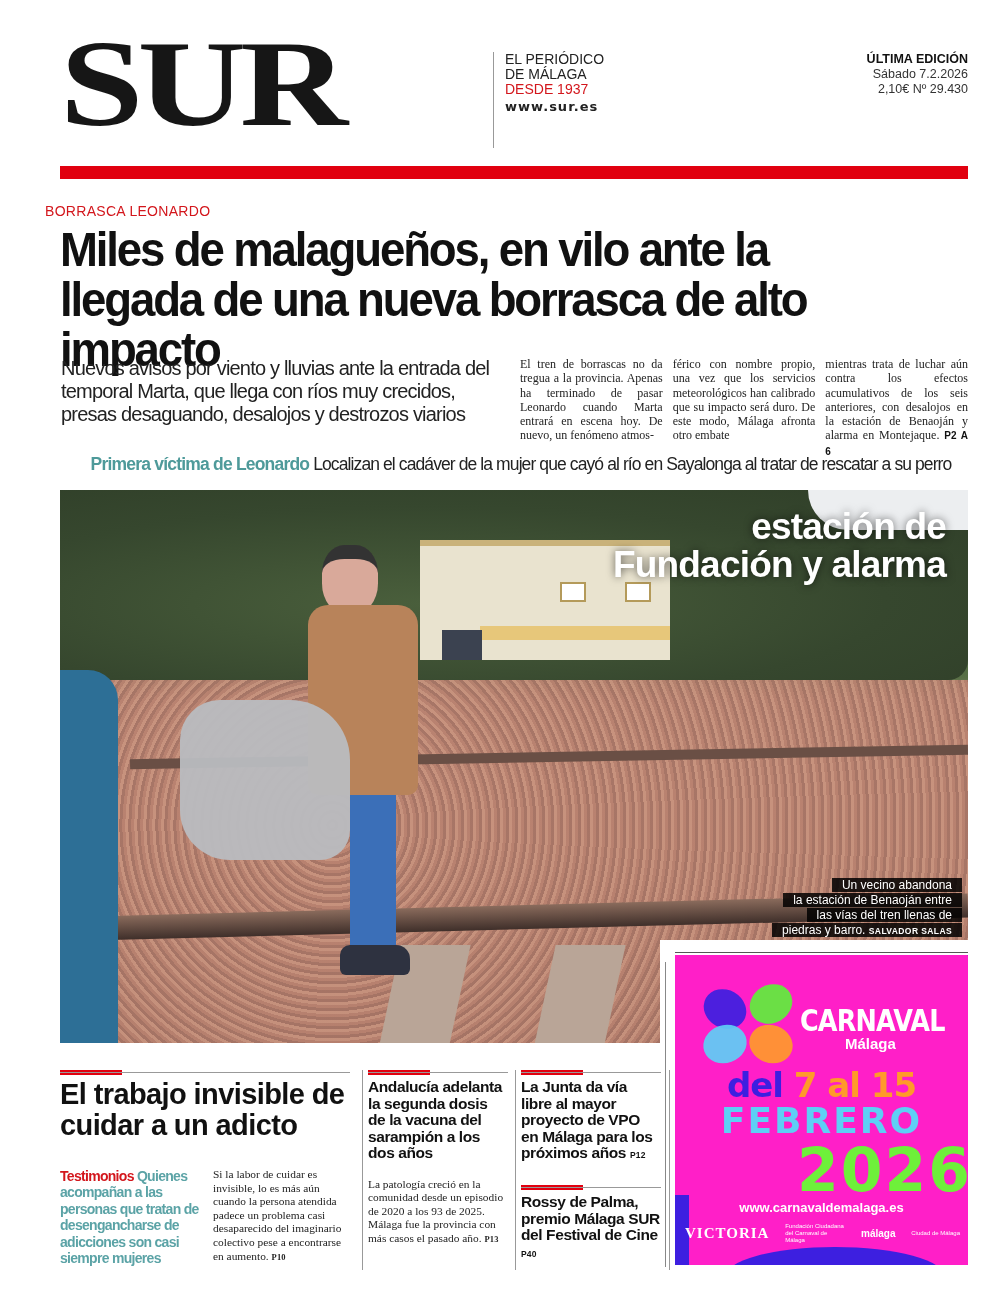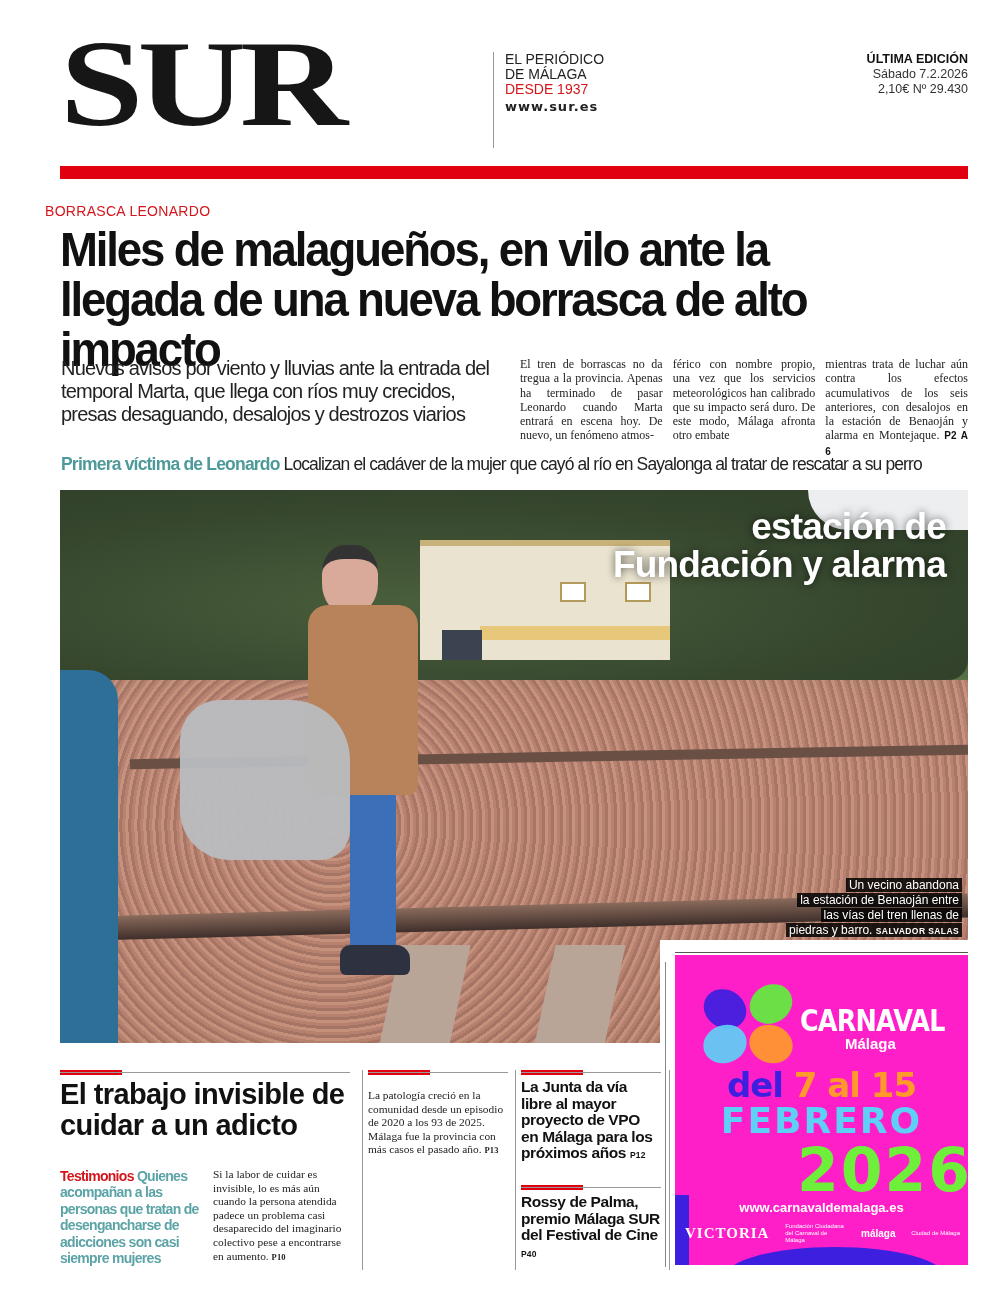--- a/index.html
+++ b/index.html
@@ -20,21 +20,21 @@
 
   
   .kicker { position: absolute; left: 45px; top: 203px; font-size: 14px; font-weight: normal; color: #d3161c; letter-spacing: 0.3px; }
   .headline { position: absolute; left: 60px; top: 224px; width: 910px; font-size: 49px; line-height: 50px;
     font-weight: bold; letter-spacing: -2.3px; color: #111; transform: scaleX(0.93); transform-origin: left top; }
   .deck { position: absolute; left: 61px; top: 357px; width: 445px; font-size: 20px; line-height: 23px; letter-spacing: -0.8px; color: #222; }
   .body-cols { position: absolute; left: 520px; top: 357px; width: 448px; display: flex; gap: 10px; }
   .body-cols .col { flex: 1; font-family: "Liberation Serif", serif; font-size: 12px; line-height: 14.3px; color: #222; text-align: justify; hyphens: manual; }
   .page-ref { font-family: "Liberation Sans", sans-serif; font-weight: bold; font-size: 10px; color: #111; }
 
-  .subline { position: absolute; left: 61px; top: 454px; width: 920px; font-size: 17.5px; letter-spacing: -0.9px; white-space: nowrap; color: #222; }
+  .subline { position: absolute; left: 61px; top: 454px; width: 920px; font-size: 17.5px; letter-spacing: -0.9px; white-space: nowrap; color: #222; text-align: center; }
   .subline .teal { color: #4e9a9a; font-weight: bold; letter-spacing: -0.8px; }
 
   
   .photo { position: absolute; left: 60px; top: 490px; width: 908px; height: 553px; overflow: hidden;
     background: linear-gradient(180deg, #5d6a55 0%, #3f5a3a 22%, #587046 34%, #b58a79 38%, #b7826f 55%, #9b6e5c 80%, #7e5a4c 100%); }
   .photo .sky { position: absolute; right: 0; top: 0; width: 160px; height: 40px; background: #eceef0; border-bottom-left-radius: 60px; }
   .photo .hill { position: absolute; left: 0; top: 0; width: 100%; height: 190px; background: radial-gradient(ellipse at 40% 60%, #4a5f3c 0%, #36472e 60%, #2f3e28 100%); border-bottom-right-radius: 20px; }
   .photo .house { position: absolute; left: 360px; top: 50px; width: 250px; height: 120px; background: #e9e3cf; border-top: 6px solid #c9b27a; }
   .photo .house .win { position: absolute; top: 36px; width: 26px; height: 20px; background: #fff; border: 2px solid #b49a5a; }
   .photo .house .stripe { position: absolute; left: 60px; bottom: 20px; width: 190px; height: 14px; background: #e7c77a; }
@@ -47,21 +47,21 @@
   .photo .man { position: absolute; left: 240px; top: 55px; width: 120px; height: 430px; }
   .photo .man .head { position: absolute; left: 22px; top: 0; width: 56px; height: 70px; background: #d9a99a; border-radius: 40% 40% 45% 45%; border-top: 14px solid #333; }
   .photo .man .jacket { position: absolute; left: 8px; top: 60px; width: 110px; height: 190px; background: #b8835a; border-radius: 20px 20px 10px 10px; }
   .photo .man .jeans { position: absolute; left: 50px; top: 250px; width: 46px; height: 160px; background: #3b6fb8; }
   .photo .man .shoe { position: absolute; left: 40px; top: 400px; width: 70px; height: 30px; background: #2e3240; border-radius: 10px 14px 6px 6px; }
   .photo .bag { position: absolute; left: 120px; top: 210px; width: 170px; height: 160px; background: #b9bcc0; border-radius: 40px 60px 30px 50px; opacity: 0.95; }
   .photo .person-left { position: absolute; left: 0; top: 180px; width: 58px; height: 373px; background: #2d6f96; border-radius: 0 30px 0 0; }
   .photo-title { position: absolute; right: 22px; top: 18px; text-align: right; color: #fff; font-weight: bold;
     font-size: 37px; line-height: 38px; letter-spacing: -0.8px; text-shadow: 0 0 8px rgba(0,0,0,0.6); }
   .caption { position: absolute; right: 6px; top: 388px; text-align: right; color: #fff; font-size: 12px; line-height: 15px; }
-  .caption span.line { background: rgba(0,0,0,0.85); padding: 0 3px; }
+  .caption span.line { background: rgba(0,0,0,0.85); padding: 0 10px; }
   .caption .credit { font-weight: bold; font-size: 8.5px; letter-spacing: 0.4px; }
 
   
   .ad-frame { position: absolute; left: 660px; top: 940px; width: 320px; height: 335px; background: #fff; }
   .ad-frame .dbl { position: absolute; left: 15px; top: 12px; width: 293px; height: 5px; border-top: 1.5px solid #555; border-bottom: 1.5px solid #555; }
   .ad-frame .vrule { position: absolute; left: 5px; top: 22px; width: 1px; height: 305px; background: #888; }
   .ad { position: absolute; left: 675px; top: 955px; width: 293px; height: 310px; background: #ff1fc8; overflow: hidden; }
   .ad .blue-arc { position: absolute; left: 30px; top: -30px; width: 320px; height: 120px; border: 22px solid #3d1fe0; border-radius: 0 90px 0 0; border-left: none; border-bottom: none; }
   .ad .blue-bottom { position: absolute; left: 50px; top: 292px; width: 220px; height: 60px; background: #3d1fe0; border-radius: 50%; }
   .ad .blue-left { position: absolute; left: 0; top: 240px; width: 14px; height: 70px; background: #3d1fe0; }
@@ -205,20 +205,21 @@
     <span>Si la labor de cuidar es invisible, lo es más aún cuando la persona atendida padece un problema casi desaparecido del imaginario colectivo pese a encontrarse en aumento.</span>
     <span class="pref-small">P10</span>
   </div>
 </div>
 
 <div class="vsep" style="left:362px; top:1070px; height:200px;"></div>
 
 <div class="story story-col" style="left:368px; top:1070px;">
   <div class="accent"></div>
   <div class="topline"></div>
+  <h3>Andalucía adelanta la segunda dosis de la vacuna del sarampión a los dos años</h3>
   <div class="body">
     <span>La patología creció en la comunidad desde un episodio de 2020 a los 93 de 2025. Málaga fue la provincia con más casos el pasado año.</span>
     <span class="pref-small">P13</span>
   </div>
 </div>
 
 <div class="vsep" style="left:515px; top:1070px; height:200px;"></div>
 
 <div class="story story-col" style="left:521px; top:1070px;">
   <div class="accent"></div>

